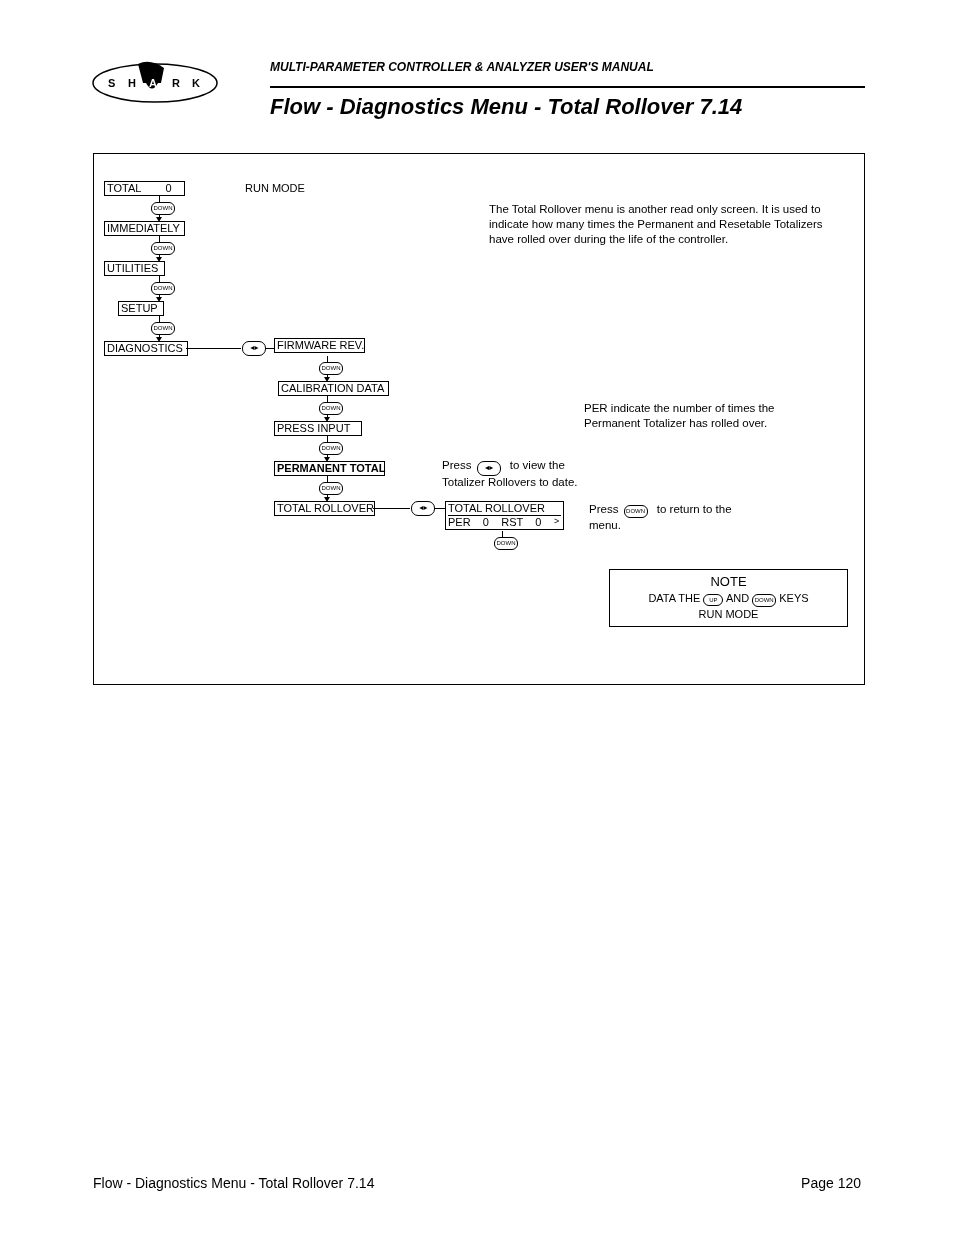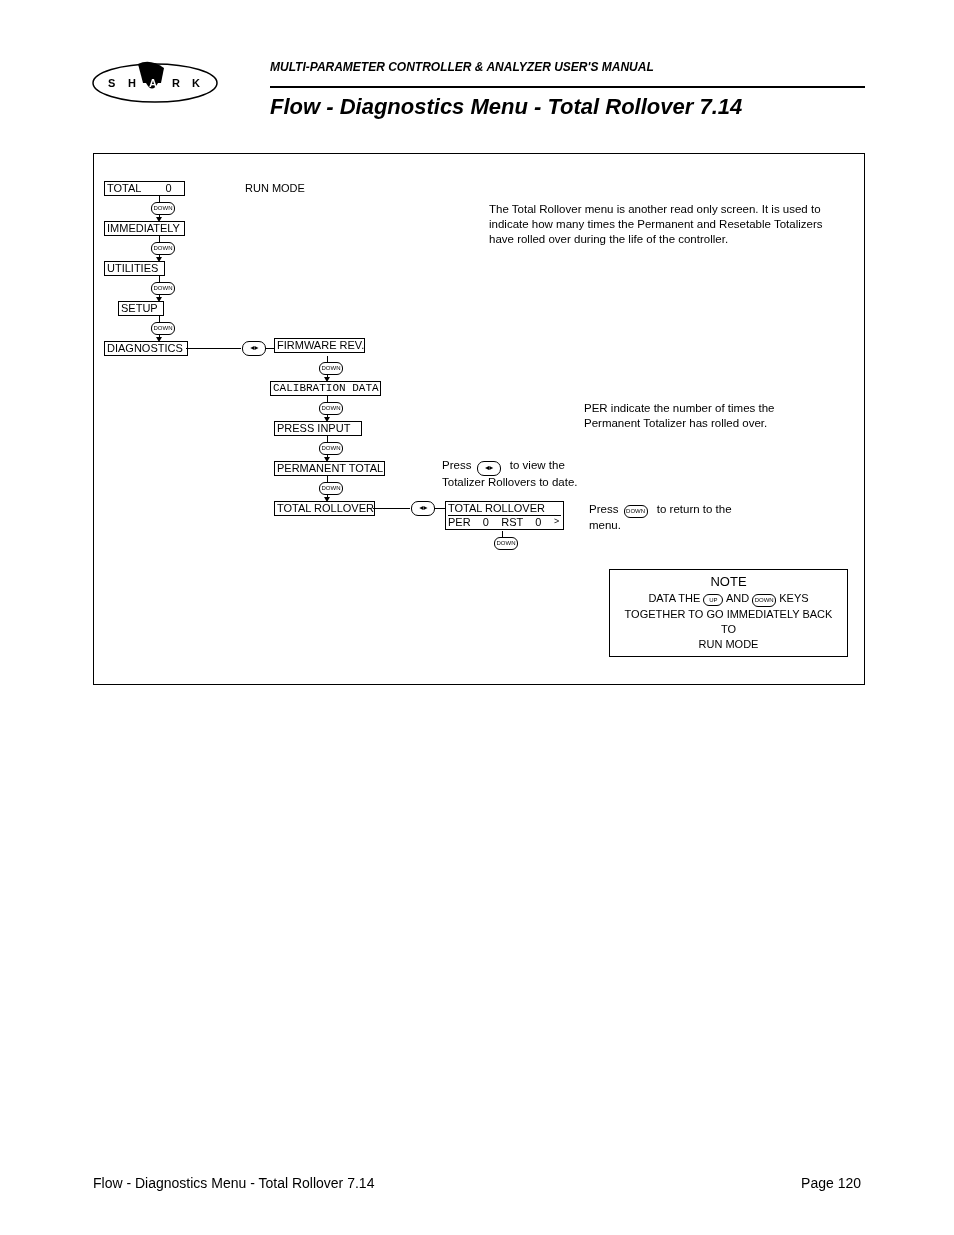--- a/index.html
+++ b/index.html
@@ -225,33 +225,33 @@
     <div class="hline" style="left:92px; top:194px; width:55px;"></div>
     <div class="enter-icon" style="left:148px; top:187px;">◂ ▸</div>
     <div class="hline" style="left:172px; top:194px; width:8px;"></div>
 
     <div class="mbox" style="left:180px; top:184px; width:85px;">FIRMWARE REV.</div>
     <div class="vline" style="left:233px; top:202px; height:6px;"></div>
     <div class="down-pill" style="left:225px; top:208px;">DOWN</div>
     <div class="vline" style="left:233px; top:221px; height:4px;"></div>
     <div class="arrow-down" style="left:230px; top:223px;"></div>
 
-    <div class="mbox" style="left:176px; top:227px; width:105px;font-family:Liberation Mono, monospace;">CALIBRATION DATA</div>
+    <div class="mbox" style="left:184px; top:227px; width:105px;">CALIBRATION DATA</div>
     <div class="vline" style="left:233px; top:242px; height:6px;"></div>
     <div class="down-pill" style="left:225px; top:248px;">DOWN</div>
     <div class="vline" style="left:233px; top:261px; height:4px;"></div>
     <div class="arrow-down" style="left:230px; top:263px;"></div>
 
     <div class="mbox" style="left:180px; top:267px; width:82px;">PRESS INPUT</div>
     <div class="vline" style="left:233px; top:282px; height:6px;"></div>
     <div class="down-pill" style="left:225px; top:288px;">DOWN</div>
     <div class="vline" style="left:233px; top:301px; height:4px;"></div>
     <div class="arrow-down" style="left:230px; top:303px;"></div>
 
-    <div class="mbox" style="left:180px; top:307px; width:105px;">PERMANENT TOTAL</div>
+    <div class="mbox" style="left:180px; top:307px; width:105px;font-weight:bold;">PERMANENT TOTAL</div>
     <div class="vline" style="left:233px; top:322px; height:6px;"></div>
     <div class="down-pill" style="left:225px; top:328px;">DOWN</div>
     <div class="vline" style="left:233px; top:341px; height:4px;"></div>
     <div class="arrow-down" style="left:230px; top:343px;"></div>
 
     <div class="mbox" style="left:180px; top:347px; width:95px;">TOTAL ROLLOVER</div>
 
     <div class="hline" style="left:279px; top:354px; width:37px;"></div>
     <div class="enter-icon" style="left:317px; top:347px;">◂ ▸</div>
     <div class="hline" style="left:341px; top:354px; width:10px;"></div>
@@ -287,21 +287,20 @@
 
     <div class="note-box" style="left:515px; top:415px; width:225px;">
       <div class="note-title">NOTE</div>
       <div>
         <span>DATA THE</span>
         <span class="up-pill" style="position:relative; display:inline-block; top:0px;">UP</span>
         <span>AND</span>
         <span class="down-pill" style="position:relative; display:inline-block; top:0px;">DOWN</span>
         <span>KEYS</span>
       </div>
-      <div>TOGETHER TO GO IMMEDIATELY BACK TO</div>
       <div>RUN MODE</div>
     </div>
 
   </div>
 
   <div class="footer-left">Flow - Diagnostics Menu - Total Rollover 7.14</div>
   <div class="footer-right">Page 120</div>
 
 </div>
 

